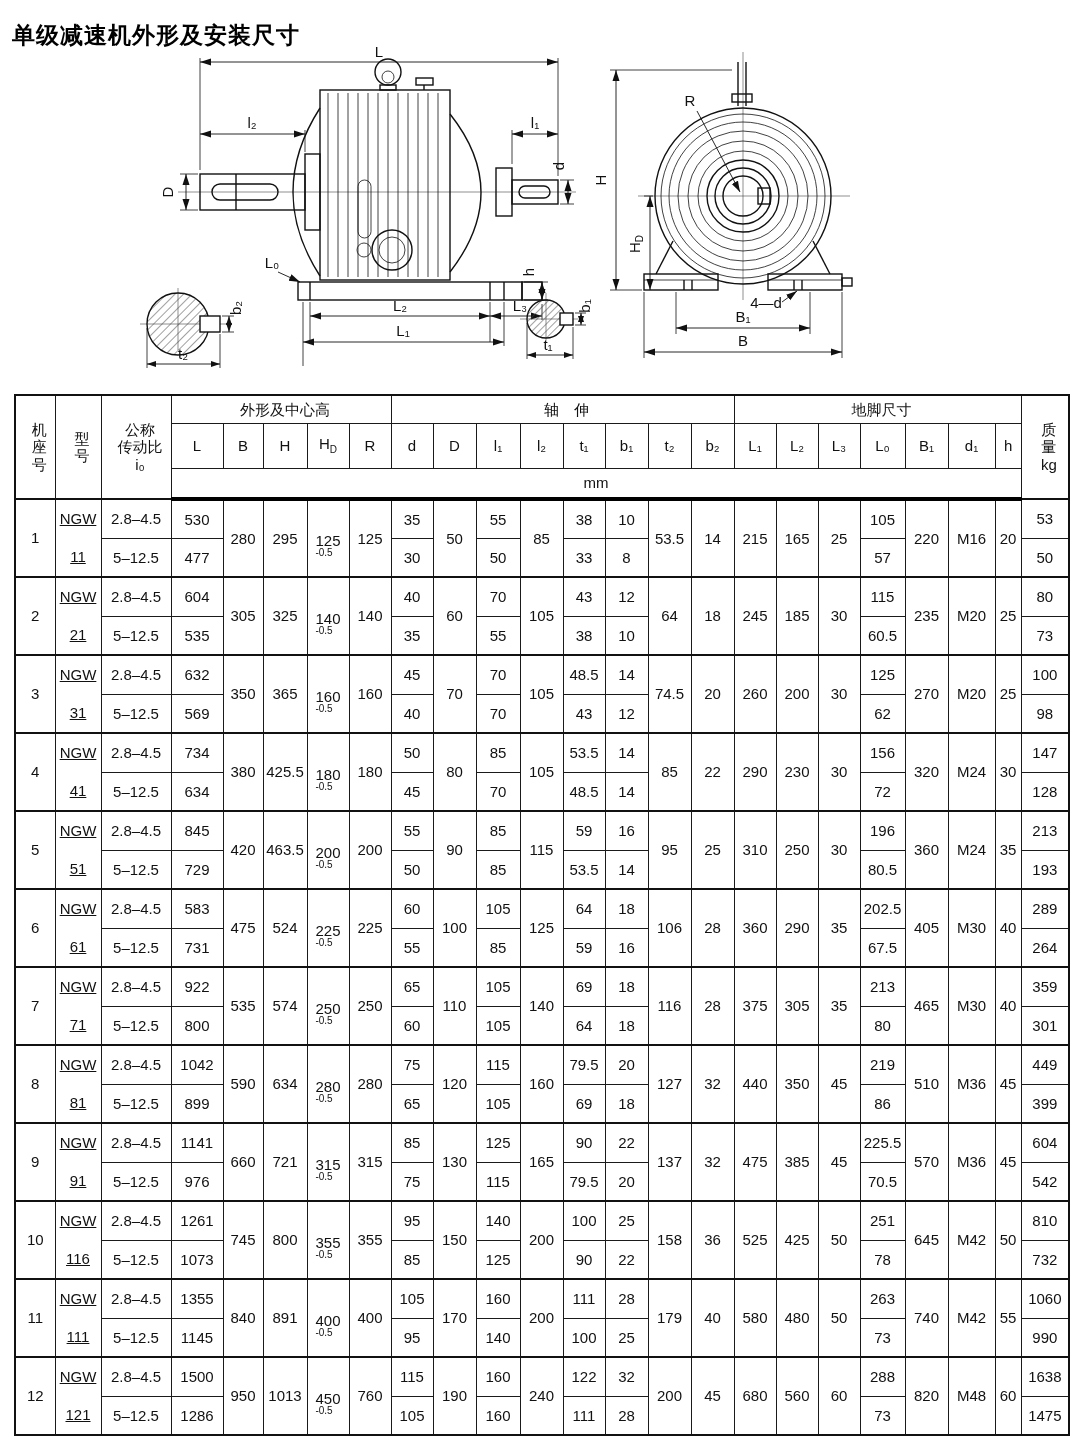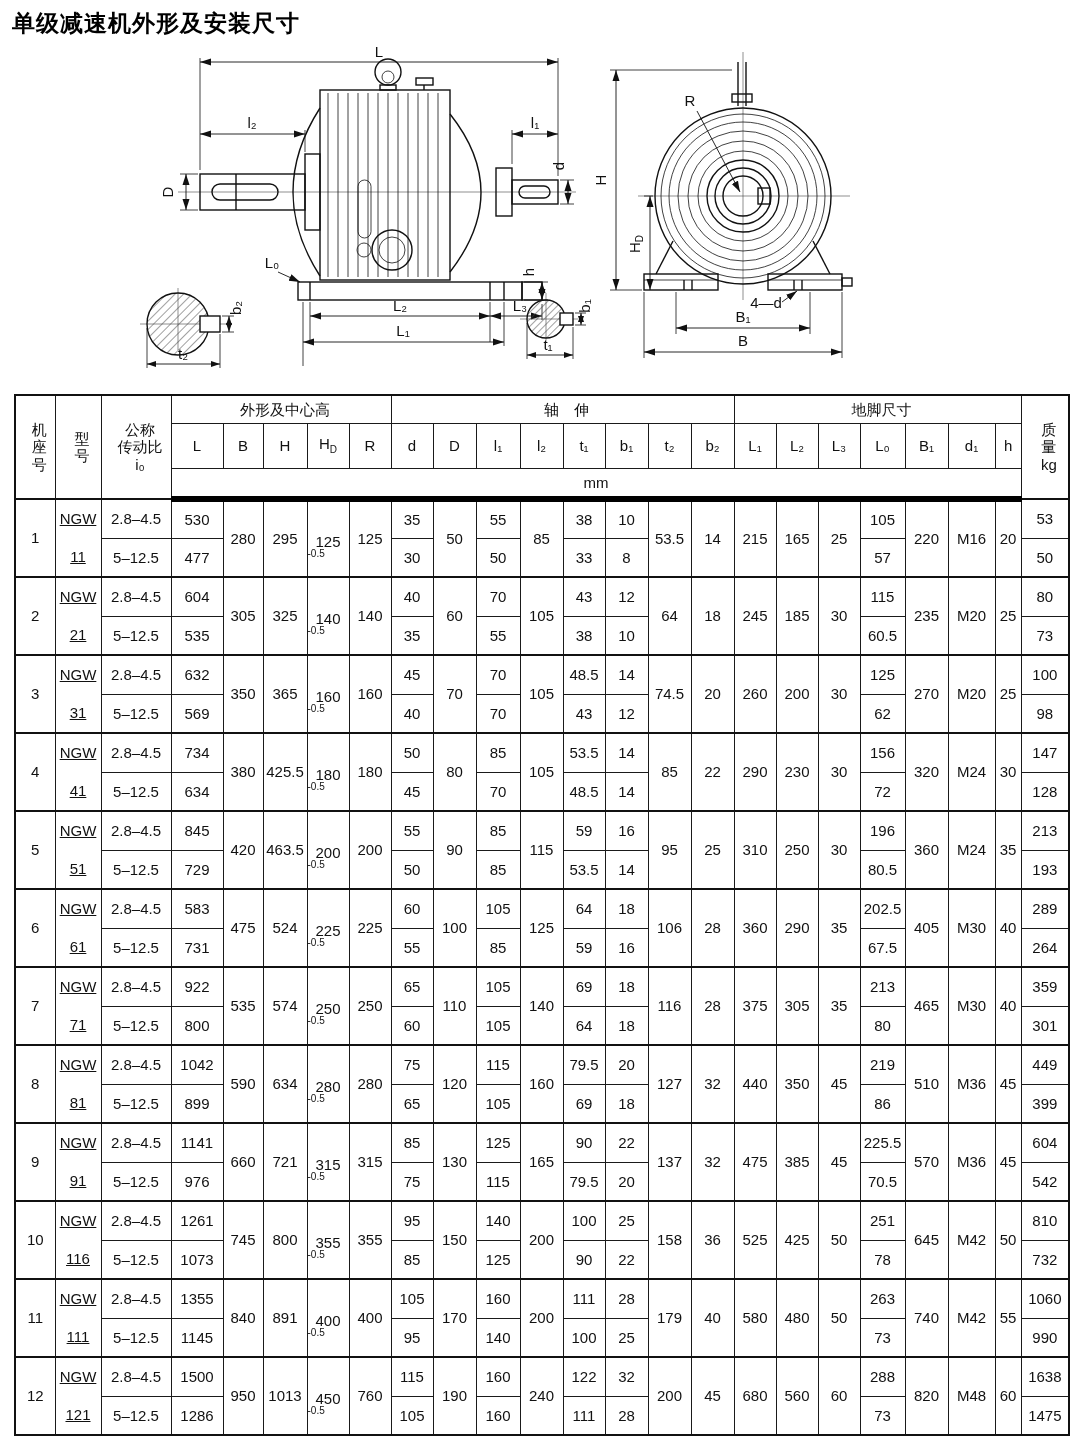--- a/index.html
+++ b/index.html
@@ -1,41 +1,41 @@
 <!DOCTYPE html>
 <html><head>
 <meta charset="utf-8">
 <style>
   * { box-sizing: border-box; margin: 0; padding: 0; }
   html,body { background:#ffffff; }
   body { font-family:"Liberation Sans","DejaVu Sans",sans-serif; color:#111; }
   .page { position:relative; width:1082px; height:1445px; background:#fff; overflow:hidden; }
-  .title { position:absolute; left:12px; top:8px; font-size:23px; font-weight:bold; letter-spacing:1px; color:#000; }
+  .title { position:absolute; left:12px; top:20px; font-size:23px; font-weight:bold; letter-spacing:1px; color:#000; }
   svg { position:absolute; overflow:visible; }
   svg text { font-size:15px; fill:#111; font-family:"Liberation Sans","DejaVu Sans",sans-serif; }
   .outline { stroke:#111; fill:none; stroke-width:1.4; }
   .thin    { stroke:#111; fill:none; stroke-width:0.8; }
   .dim     { stroke:#111; fill:none; stroke-width:0.9; }
   .cline   { stroke:#444; fill:none; stroke-width:0.6; }
 
   table.spec { position:absolute; left:14px; top:394px; width:1054px;
     border-collapse:collapse; table-layout:fixed; font-size:15px;
     border:2.5px solid #111; }
   .spec th, .spec td { border:1.2px solid #1a1a1a; text-align:center; vertical-align:middle;
     padding:0; font-weight:normal; line-height:1.15; color:#111; }
   .spec thead tr.h1 th { height:28px;padding-left:8px; }
   .spec thead tr.h2 th { height:45px; }
-  .spec thead tr.h3 th { height:31px; border-bottom:6px solid #000000; }
+  .spec thead tr.h3 th { height:31px; border-bottom:4px solid #000000; }
   .spec tbody td { height:39px; }
   .spec tbody tr.grp td { border-top:2px solid #111; }
   .vtxt { white-space:pre-line; line-height:1.3; }
   .spec sub { font-size:10px; }
   td.model div { height:38px; display:flex; align-items:center; justify-content:center;text-decoration:underline; }
   td.hd .val { margin-top:14px; text-align:center; }
-  td.hd .tol { font-size:10px; text-align:left; padding-right:8px; margin-top:-2px; }
+  td.hd .tol { font-size:10px; text-align:center; padding-right:8px; margin-top:-2px; }
 </style>
 </head>
 <body>
 
 <div class="page">
 
   <h1 class="title">单级减速机外形及安装尺寸</h1>
 
   <svg viewBox="0 0 420 350" width="420" height="350" style="left:160px; top:42px;">
     <defs>

